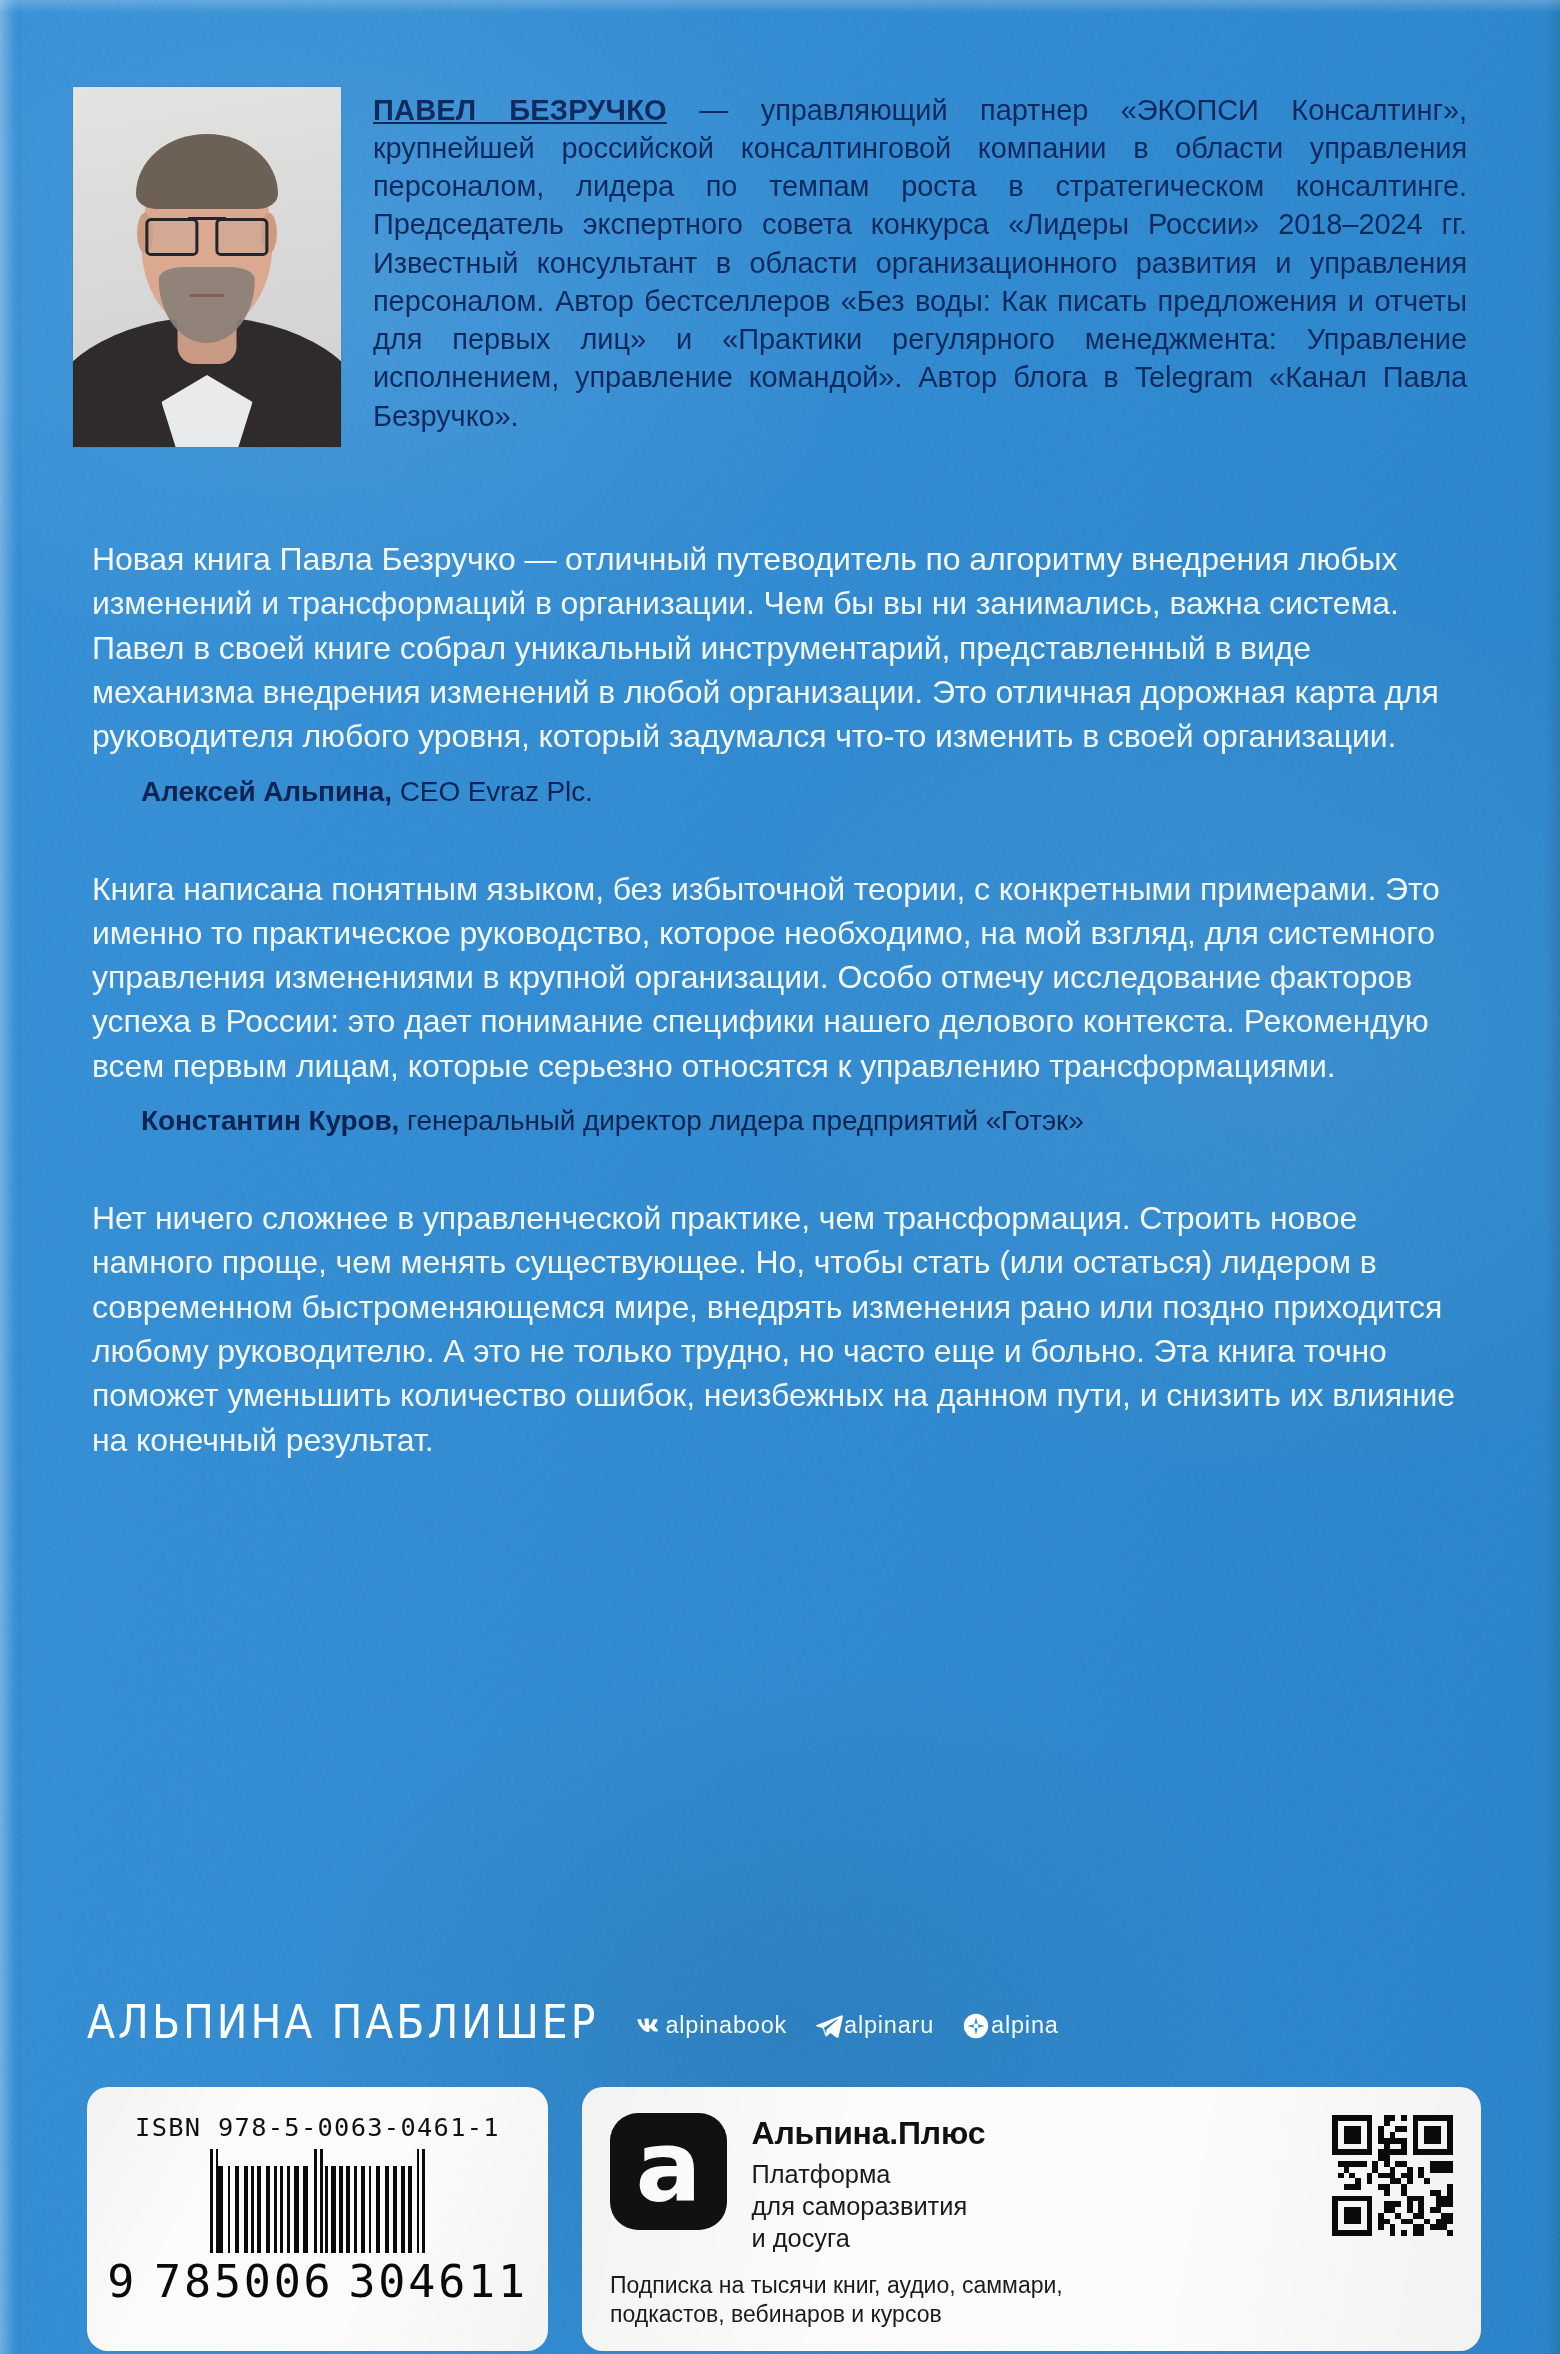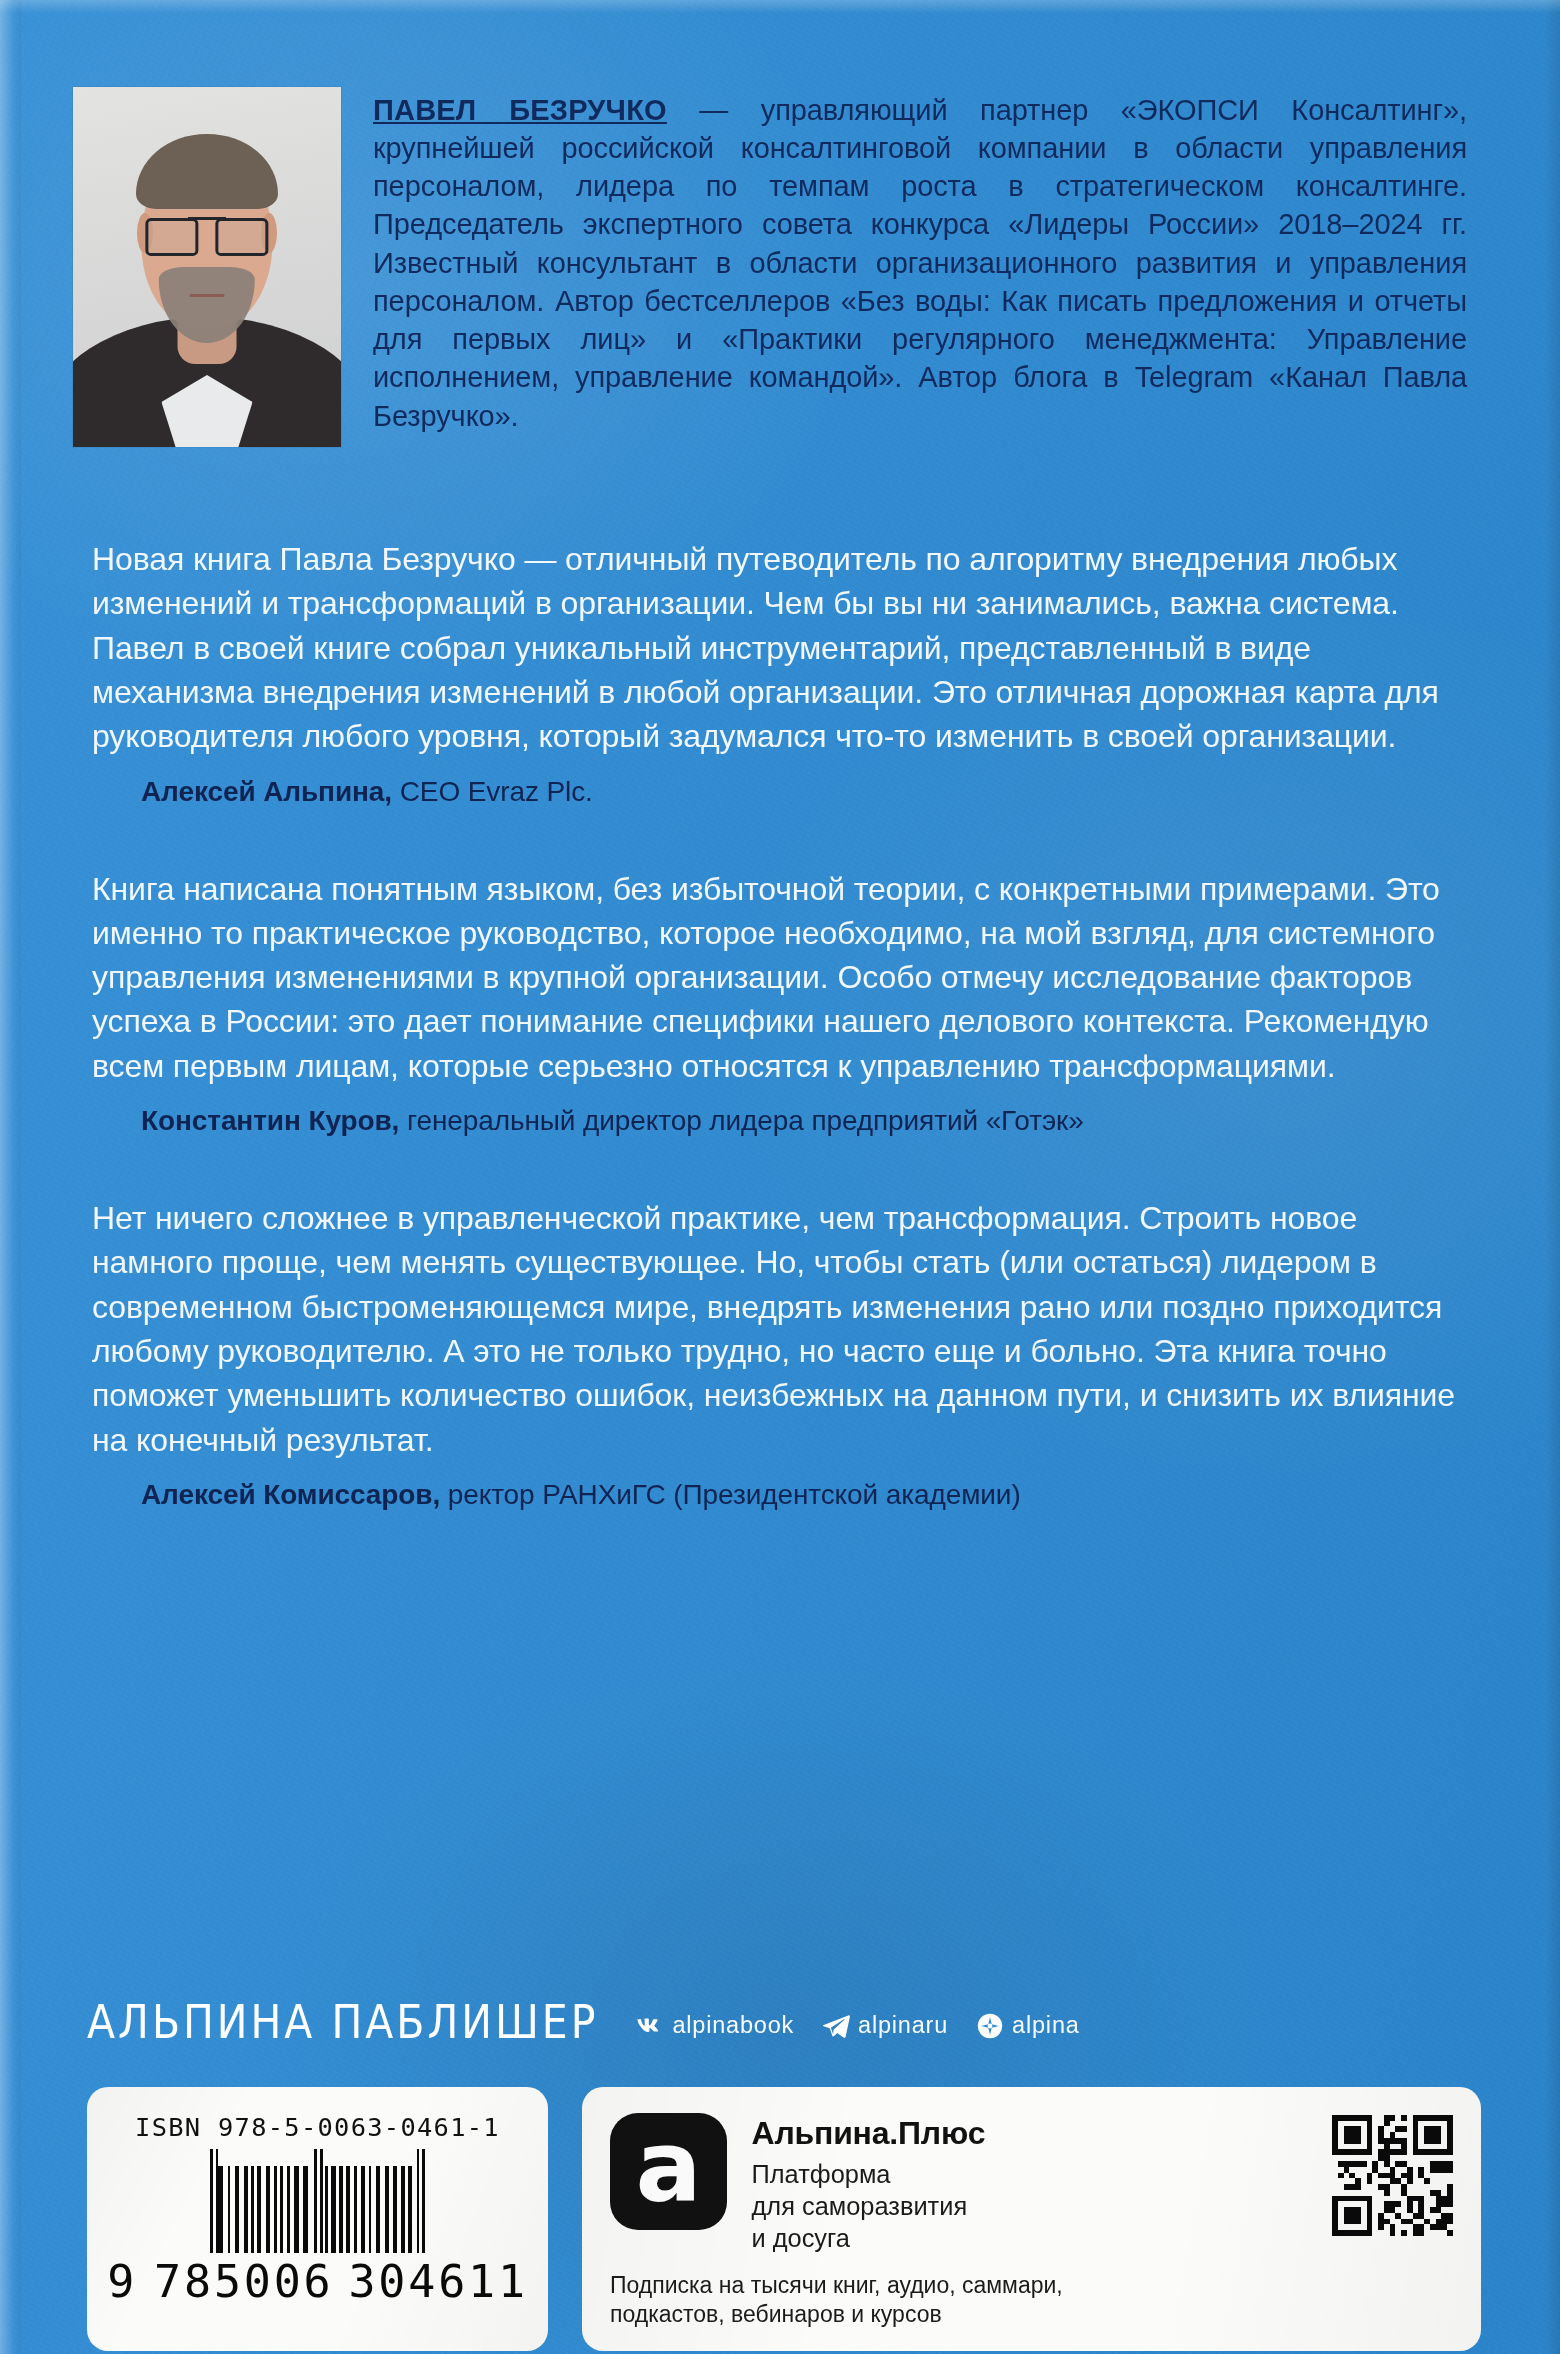--- a/index.html
+++ b/index.html
@@ -280,21 +280,21 @@
   .socials {
     display: flex;
     align-items: center;
     gap: 28px;
     margin-left: 17px;
     padding-top: 7.5px;
   }
   .social {
     display: flex;
     align-items: center;
-    gap: 8px;
+    gap: 1px;
   }
   .social-icon {
     display: inline-flex;
     align-items: center;
     justify-content: center;
     width: 28px;
     height: 28px;
   }
   .social-icon svg { display: block; }
   .social-label {
@@ -487,21 +487,20 @@
       <div class="quote">
         <p>Книга написана понятным языком, без избыточной теории, с конкретными примерами. Это именно то практическое руководство, которое необходимо, на мой взгляд, для системного управления изменениями в крупной организации. Особо отмечу исследование факторов успеха в России: это дает понимание специфики нашего делового контекста. Рекомендую всем первым лицам, которые серьезно относятся к управлению трансформациями.</p>
       </div>
       <div class="attrib"><b>Константин Куров,</b><span> генеральный директор лидера предприятий «Готэк»</span></div>
 
       <div class="t-gap-2"></div>
 
       <div class="quote">
         <p>Нет ничего сложнее в управленческой практике, чем трансформация. Строить новое намного проще, чем менять существующее. Но, чтобы стать (или остаться) лидером в современном быстроменяющемся мире, внедрять изменения рано или поздно приходится любому руководителю. А это не только трудно, но часто еще и больно. Эта книга точно поможет уменьшить количество ошибок, неизбежных на данном пути, и снизить их влияние на конечный результат.</p>
       </div>
-      <div class="attrib"><b>Алексей Комиссаров,</b><span> ректор РАНХиГС (Президентской академии)</span></div>
 
     </div>
 
     <div class="publisher-row">
       <div class="publisher-logo">Альпина Паблишер</div>
       <div class="socials">
 
         <div class="social">
           <span class="social-icon">
             <svg width="28" height="28" viewBox="0 0 24 24" fill="#ffffff">

